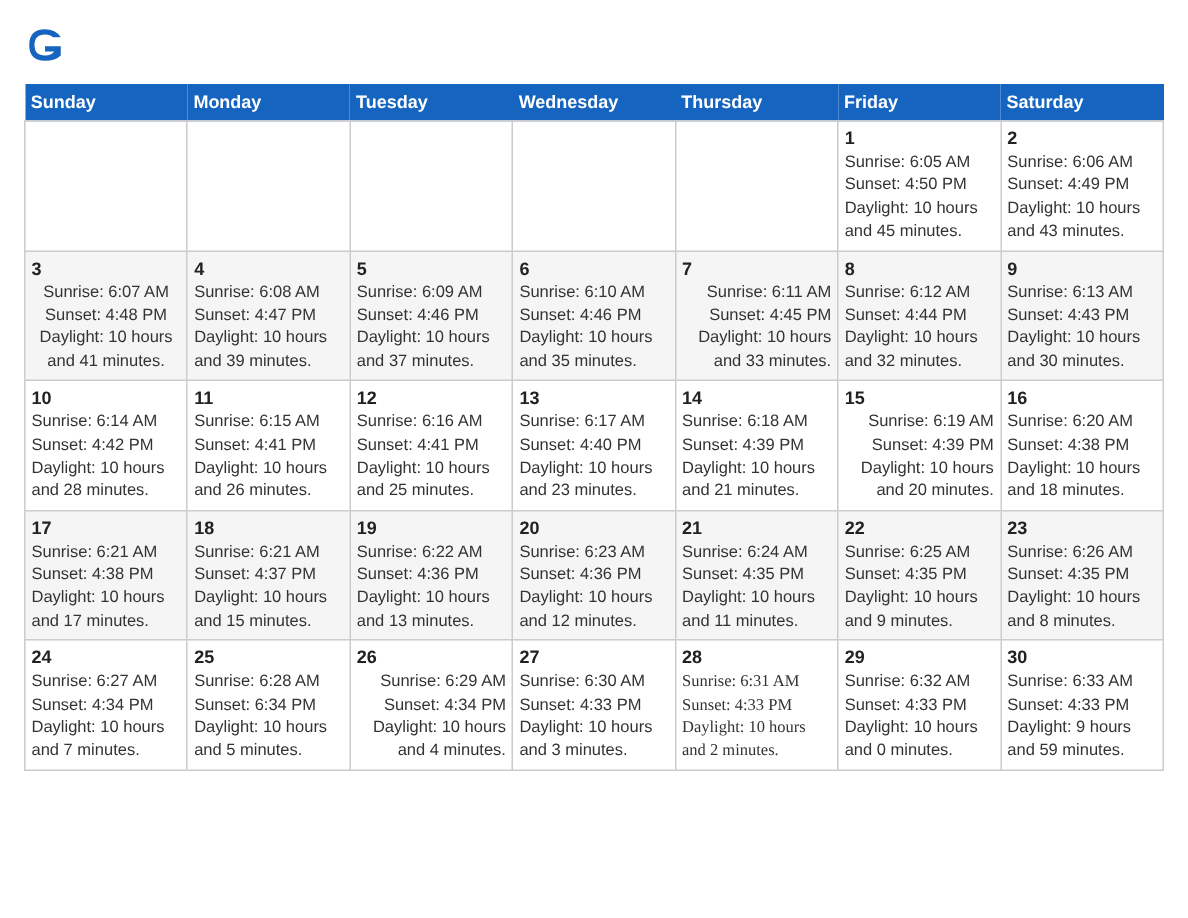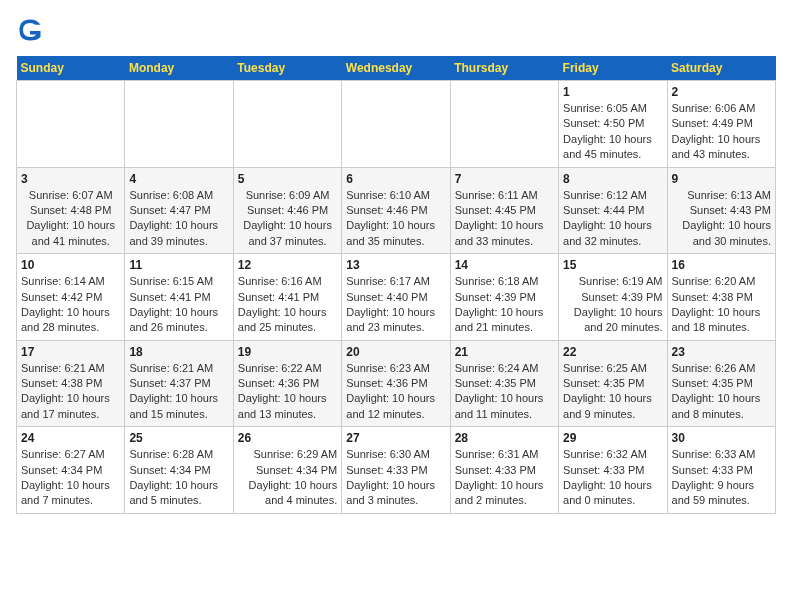--- a/index.html
+++ b/index.html
@@ -52,21 +52,21 @@
       font-size: 14px;
       color: #555;
     }
     table {
       width: 100%;
       border-collapse: collapse;
       font-size: 11px;
     }
     thead th {
       background: #1565c0;
-      color: #fde047;
+      color: #ffffff;
       padding: 5px 4px;
       text-align: left;
       font-size: 12px;
       font-weight: bold;
     }
     tbody td {
       border: 1px solid #ccc;
       vertical-align: top;
       padding: 4px;
       width: calc(100% / 7);
@@ -153,45 +153,45 @@
 Daylight: 10 hours and 41 minutes.</div>
         </td>
         <td>
           <span class="day-num">4</span>
           <div class="day-info" style="white-space: pre-line;">Sunrise: 6:08 AM
 Sunset: 4:47 PM
 Daylight: 10 hours and 39 minutes.</div>
         </td>
         <td>
           <span class="day-num">5</span>
-          <div class="day-info" style="white-space: pre-line; text-align: center;">Sunrise: 6:09 AM
+          <div class="day-info" style="white-space: pre-line;">Sunrise: 6:09 AM
 Sunset: 4:46 PM
 Daylight: 10 hours and 37 minutes.</div>
         </td>
         <td>
           <span class="day-num">6</span>
           <div class="day-info" style="white-space: pre-line;">Sunrise: 6:10 AM
 Sunset: 4:46 PM
 Daylight: 10 hours and 35 minutes.</div>
         </td>
         <td>
           <span class="day-num">7</span>
-          <div class="day-info" style="white-space: pre-line;">Sunrise: 6:11 AM
+          <div class="day-info" style="white-space: pre-line; text-align: right;">Sunrise: 6:11 AM
 Sunset: 4:45 PM
 Daylight: 10 hours and 33 minutes.</div>
         </td>
         <td>
           <span class="day-num">8</span>
           <div class="day-info" style="white-space: pre-line;">Sunrise: 6:12 AM
 Sunset: 4:44 PM
 Daylight: 10 hours and 32 minutes.</div>
         </td>
         <td>
           <span class="day-num">9</span>
-          <div class="day-info" style="white-space: pre-line; text-align: right;">Sunrise: 6:13 AM
+          <div class="day-info" style="white-space: pre-line;">Sunrise: 6:13 AM
 Sunset: 4:43 PM
 Daylight: 10 hours and 30 minutes.</div>
         </td>
       </tr>
       <tr>
         <td>
           <span class="day-num">10</span>
           <div class="day-info" style="white-space: pre-line;">Sunrise: 6:14 AM
 Sunset: 4:42 PM
 Daylight: 10 hours and 28 minutes.</div>
@@ -280,38 +280,38 @@
       <tr>
         <td>
           <span class="day-num">24</span>
           <div class="day-info" style="white-space: pre-line;">Sunrise: 6:27 AM
 Sunset: 4:34 PM
 Daylight: 10 hours and 7 minutes.</div>
         </td>
         <td>
           <span class="day-num">25</span>
           <div class="day-info" style="white-space: pre-line;">Sunrise: 6:28 AM
-Sunset: 4:34 PM
+Sunset: 6:34 PM
 Daylight: 10 hours and 5 minutes.</div>
         </td>
         <td>
           <span class="day-num">26</span>
           <div class="day-info" style="white-space: pre-line; text-align: right;">Sunrise: 6:29 AM
 Sunset: 4:34 PM
 Daylight: 10 hours and 4 minutes.</div>
         </td>
         <td>
           <span class="day-num">27</span>
           <div class="day-info" style="white-space: pre-line;">Sunrise: 6:30 AM
 Sunset: 4:33 PM
 Daylight: 10 hours and 3 minutes.</div>
         </td>
         <td>
           <span class="day-num">28</span>
-          <div class="day-info" style="white-space: pre-line;">Sunrise: 6:31 AM
+          <div class="day-info" style="white-space: pre-line; font-family: Liberation Serif, serif;">Sunrise: 6:31 AM
 Sunset: 4:33 PM
 Daylight: 10 hours and 2 minutes.</div>
         </td>
         <td>
           <span class="day-num">29</span>
           <div class="day-info" style="white-space: pre-line;">Sunrise: 6:32 AM
 Sunset: 4:33 PM
 Daylight: 10 hours and 0 minutes.</div>
         </td>
         <td>

